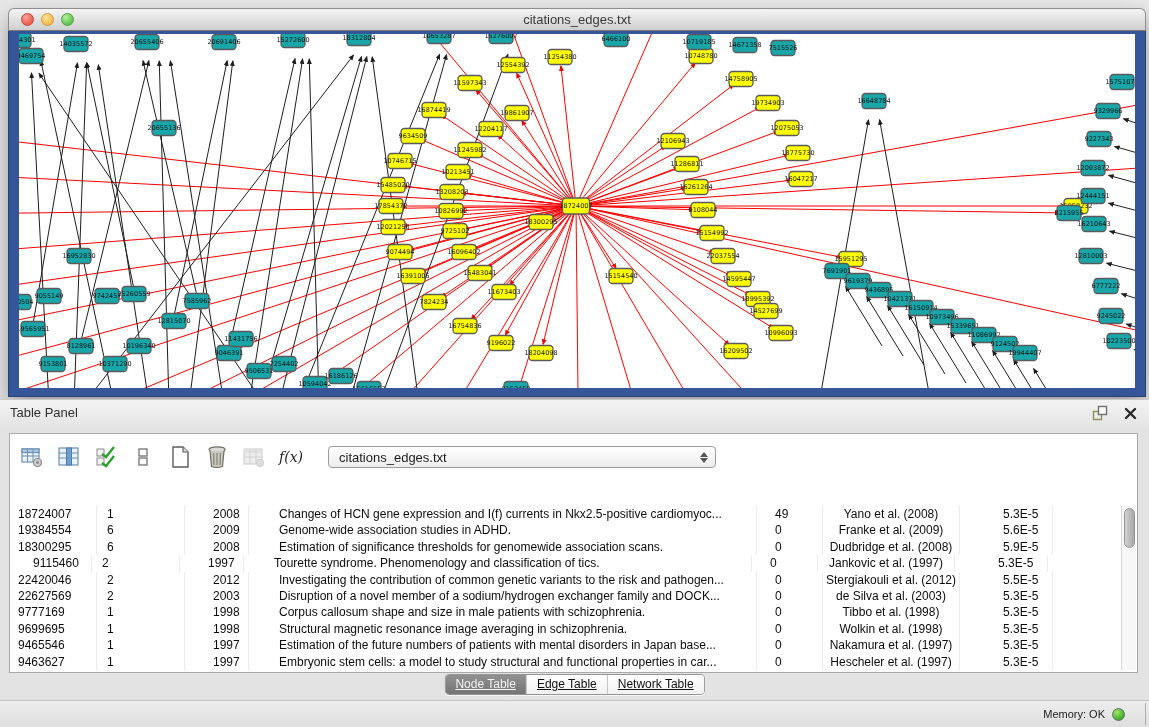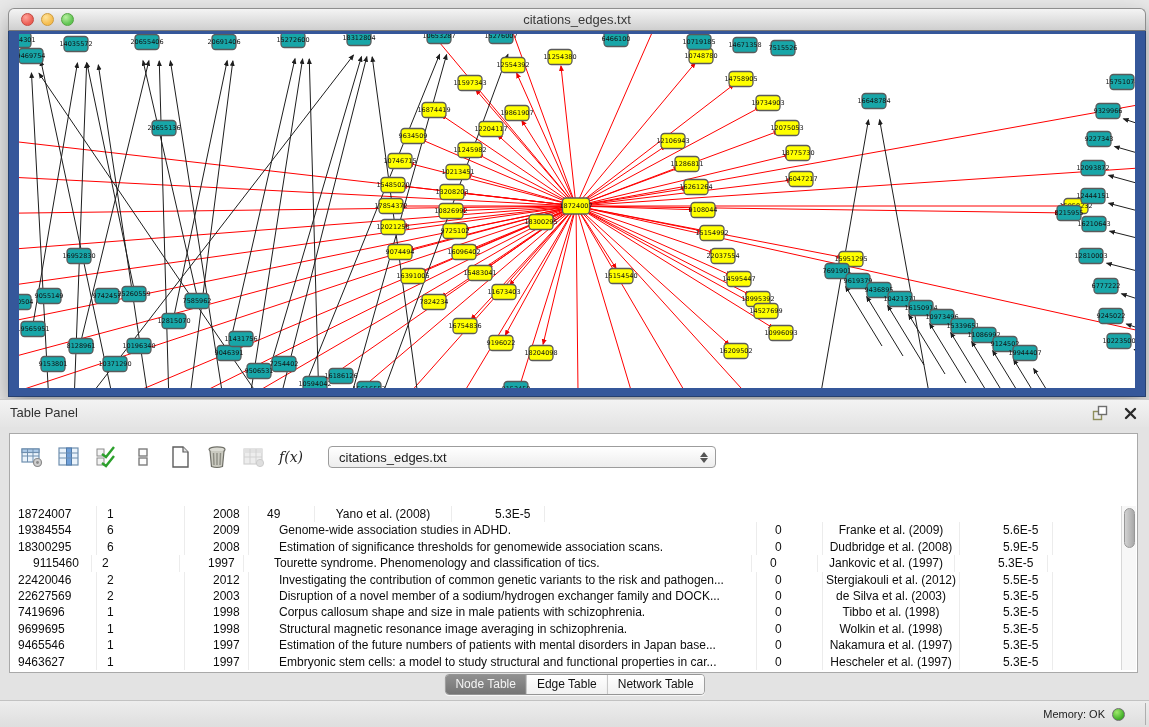--- a/index.html
+++ b/index.html
@@ -41,21 +41,21 @@
   .thead{position:absolute;left:0;top:52px;height:20px;display:flex;}
   .th{height:20px;line-height:19px;font-size:12px;color:#1a1a1a;text-align:center;background:#c9e4f2;border-top:1px solid #9fb9c6;border-bottom:1px solid #9fb9c6;border-right:1px solid #9fb9c6;box-sizing:border-box;overflow:hidden;white-space:nowrap;cursor:pointer;}
   .th.first{background:#f3f3f3;border-color:#bcbcbc;border-left:1px solid #bcbcbc;}
   .tbody{position:absolute;left:0;top:72px;width:1112px;height:164px;overflow:hidden;}
   .tr{display:flex;height:16.4px;background:#fff;}
   .td{font-size:12px;line-height:16px;color:#0c0c0c;white-space:nowrap;overflow:hidden;box-sizing:border-box;border-right:1px solid #ececec;}
   .vscroll{position:absolute;right:1px;top:72px;width:15px;height:164px;background:#f7f7f7;border-left:1px solid #d8d8d8;box-sizing:border-box;}
   .vthumb{margin:2px auto 0 auto;width:11px;height:40px;border-radius:6px;background:linear-gradient(90deg,#d2d2d2,#a8a8a8);border:1px solid #979797;box-sizing:border-box;cursor:pointer;}
 
   .tabbar{position:absolute;left:50%;top:247px;transform:translateX(-50%);display:flex;border:1px solid #959595;border-radius:4px;overflow:hidden;background:#fff;box-shadow:0 1px 0 rgba(255,255,255,.7);}
-  .seg{padding:2px 10px;font-size:12px;line-height:15px;color:#111;background:linear-gradient(#ffffff,#f1f1f1);border-left:1px solid #c2c2c2;cursor:pointer;white-space:nowrap;}
+  .seg{padding:2px 10px;font-size:12px;line-height:15px;color:#111;background:linear-gradient(#ffffff,#f1f1f1);border-left:1px solid #c2c2c2;cursor:pointer;white-space:nowrap;text-decoration:underline;}
   .seg:first-child{border-left:none;}
   .seg.sel{background:linear-gradient(#909090,#757575);color:#f4f4f4;}
 
   
   .statusbar{position:absolute;left:0;right:0;top:700px;height:27px;background:linear-gradient(#ededed,#dedede);border-top:1px solid #c2c2c2;box-sizing:border-box;}
   .mem{position:absolute;right:44px;top:0;line-height:26px;font-size:11px;color:#222;}
   .memdot{position:absolute;right:24px;top:7px;width:13px;height:13px;border-radius:50%;background:radial-gradient(circle at 35% 30%,#9fe96c,#3fae27 70%);border:1px solid #6d6d6d;box-sizing:border-box;}
   .statussep{position:absolute;right:3px;top:2px;bottom:2px;width:1px;background:#aeaeae;}
 </style>
 </head>
@@ -701,20 +701,21 @@
               <i class="dn"></i>
             </span>
         </span>
       </div>
 
       <div class="tbody" id="tbody">
           <div class="tr">
             <div class="td" style="width: 87px; padding-left: 8px;">18724007</div>
             <div class="td" style="width: 88px; padding-left: 10px;">1</div>
             <div class="td" style="width: 64px; padding-left: 28px;">2008</div>
+            <div class="td" style="width: 508px; padding-left: 30px;">Changes of HCN gene expression and I(f) currents in Nkx2.5-positive cardiomyoc...</div>
             <div class="td" style="width: 66px; padding-left: 18px;">49</div>
             <div class="td" style="width: 137px; padding-left: 0px; text-align: center;">Yano et al. (2008)</div>
             <div class="td" style="width: 93px; padding-left: 43px;">5.3E-5</div>
           </div>
           <div class="tr">
             <div class="td" style="width: 87px; padding-left: 8px;">19384554</div>
             <div class="td" style="width: 88px; padding-left: 10px;">6</div>
             <div class="td" style="width: 64px; padding-left: 28px;">2009</div>
             <div class="td" style="width: 508px; padding-left: 30px;">Genome-wide association studies in ADHD.</div>
             <div class="td" style="width: 66px; padding-left: 18px;">0</div>
@@ -751,21 +752,21 @@
           <div class="tr">
             <div class="td" style="width: 87px; padding-left: 8px;">22627569</div>
             <div class="td" style="width: 88px; padding-left: 10px;">2</div>
             <div class="td" style="width: 64px; padding-left: 28px;">2003</div>
             <div class="td" style="width: 508px; padding-left: 30px;">Disruption of a novel member of a sodium/hydrogen exchanger family and DOCK...</div>
             <div class="td" style="width: 66px; padding-left: 18px;">0</div>
             <div class="td" style="width: 137px; padding-left: 0px; text-align: center;">de Silva et al. (2003)</div>
             <div class="td" style="width: 93px; padding-left: 43px;">5.3E-5</div>
           </div>
           <div class="tr">
-            <div class="td" style="width: 87px; padding-left: 8px;">7419696</div>
+            <div class="td" style="width: 87px; padding-left: 8px;">9777169</div>
             <div class="td" style="width: 88px; padding-left: 10px;">1</div>
             <div class="td" style="width: 64px; padding-left: 28px;">1998</div>
             <div class="td" style="width: 508px; padding-left: 30px;">Corpus callosum shape and size in male patients with schizophrenia.</div>
             <div class="td" style="width: 66px; padding-left: 18px;">0</div>
             <div class="td" style="width: 137px; padding-left: 0px; text-align: center;">Tibbo et al. (1998)</div>
             <div class="td" style="width: 93px; padding-left: 43px;">5.3E-5</div>
           </div>
           <div class="tr">
             <div class="td" style="width: 87px; padding-left: 8px;">9699695</div>
             <div class="td" style="width: 88px; padding-left: 10px;">1</div>

